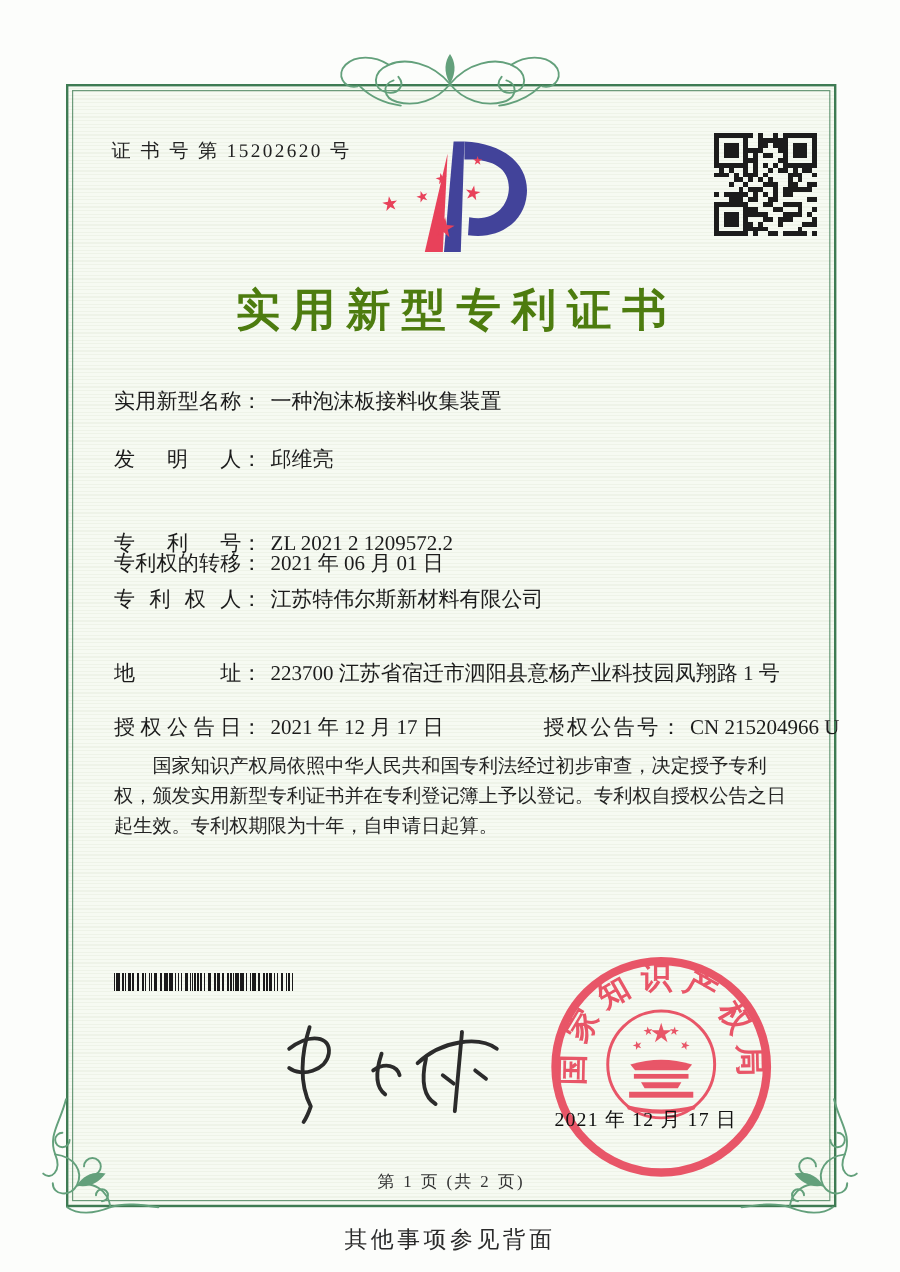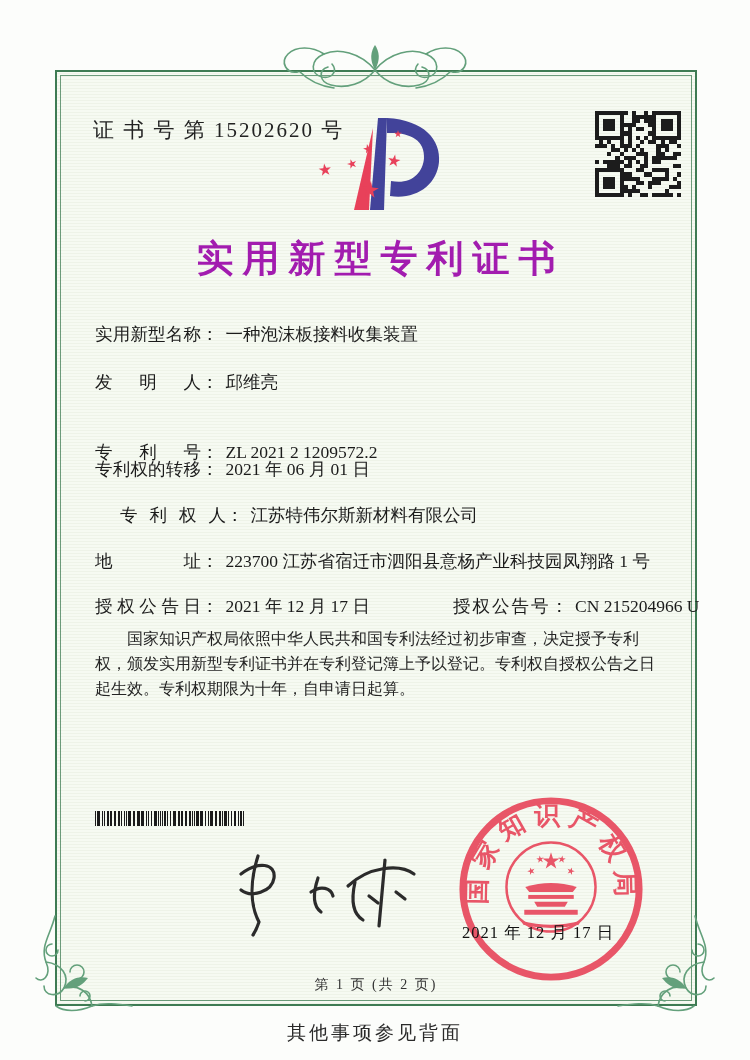--- a/index.html
+++ b/index.html
@@ -8,23 +8,23 @@
   }
   html,body{margin:0;padding:0;}
   body{width:750px;height:1060px;background:#fcfdfb;
        font-family:"Liberation Serif","DejaVu Serif",serif;color:var(--text-dark);}
   .page{position:relative;width:750px;height:1060px;overflow:hidden;}
   .frame{position:absolute;left:55px;top:70px;width:642px;height:936px;box-sizing:border-box;
          border:2.5px solid var(--frame-green);
          background:repeating-linear-gradient(0deg,#eef3e8 0px,#eef3e8 1px,#f6faf2 1px,#f6faf2 3px);}
   .frame::after{content:"";position:absolute;inset:3px;border:1px solid var(--frame-green);opacity:.75;}
   .abs{position:absolute;}
-  .cert-no{left:93px;top:116px;font-size:21px;letter-spacing:2px;color:#222;}
+  .cert-no{left:93px;top:116px;font-size:16px;letter-spacing:2px;color:#222;}
   .title{left:55px;width:642px;top:234px;text-align:center;font-size:37px;font-weight:600;
-         letter-spacing:9px;text-indent:9px;color:#a21caf;}
+         letter-spacing:9px;text-indent:9px;color:#4d7c0f;}
   .frow{left:95px;font-size:17.5px;color:#1b1b1b;white-space:nowrap;width:562px;}
   .flabel{display:inline-block;width:106px;text-align:justify;text-align-last:justify;vertical-align:bottom;font-family:Liberation Serif, serif;}
   .colon{margin-right:7px;}
   .grant{position:absolute;left:358px;top:0;}
   .paras{left:95px;top:626px;width:566px;font-size:16px;line-height:25px;color:#242424;}
   .paras p{margin:0;text-indent:2em;}
   .signer{left:107px;top:869px;font-size:18px;line-height:31px;letter-spacing:2px;color:#1a1a1a;}
   .seal-date{left:462px;top:922px;font-size:16.5px;letter-spacing:1px;color:#111;z-index:6;}
   .page-no{left:55px;width:642px;top:976px;text-align:center;font-size:14px;letter-spacing:2px;color:#333;}
   .back-note{left:0;width:750px;top:1020px;text-align:center;font-size:19px;letter-spacing:3px;color:#2a2a2a;}
@@ -359,21 +359,21 @@
   </div>
   <div class="abs frow" style="top:370px;">
     <span class="flabel">发明人</span><span class="colon">：</span><span>邱维亮</span>
   </div>
   <div class="abs frow" style="top:440px;">
     <span class="flabel">专利号</span><span class="colon">：</span><span>ZL 2021 2 1209572.2</span>
   </div>
   <div class="abs frow" style="top:457px;">
     <span class="flabel">专利权的转移</span><span class="colon">：</span><span>2021 年 06 月 01 日</span>
   </div>
-  <div class="abs frow" style="top:503px;margin-left:25px;">
+  <div class="abs frow" style="top:487px;">
     <span class="flabel">专利权人</span><span class="colon">：</span><span>江苏特伟尔斯新材料有限公司</span>
   </div>
   <div class="abs frow" style="top:549px;">
     <span class="flabel">地址</span><span class="colon">：</span><span>223700 江苏省宿迁市泗阳县意杨产业科技园凤翔路 1 号</span>
   </div>
   <div class="abs frow" style="top:594px;">
     <span class="flabel">授权公告日</span><span class="colon">：</span><span>2021 年 12 月 17 日</span>
     <span class="grant">
       <span style="letter-spacing:2px;text-align:center;">授权公告号</span><span class="colon">：</span><span>CN 215204966 U</span>
     </span>

